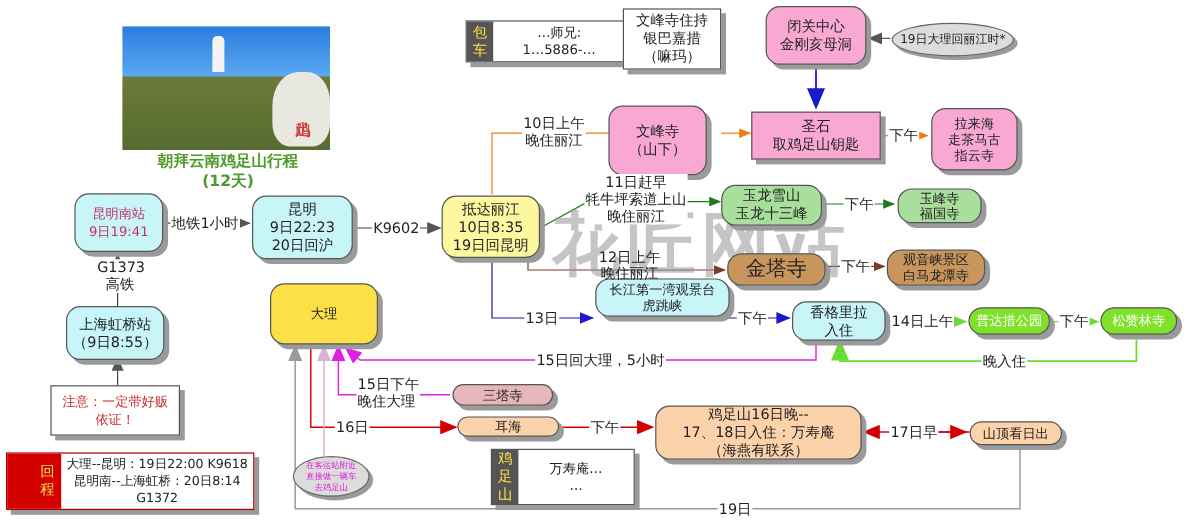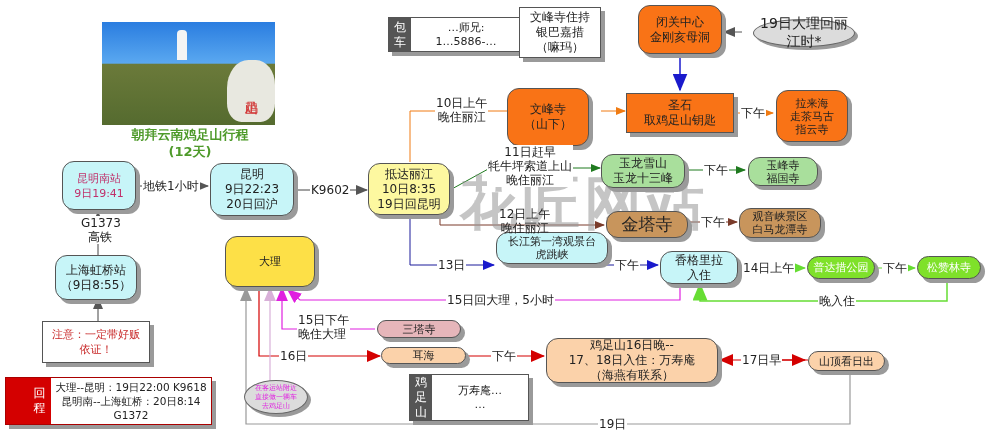--- a/index.html
+++ b/index.html
@@ -7,38 +7,38 @@
          font-family:"DejaVu Sans", "Liberation Sans", sans-serif; color:#222; }
   .abs { position:absolute; }
   .node { position:absolute; box-sizing:border-box; border:1px solid #555;
           border-radius:12px; box-shadow:4px 4px 0 #9a9a9a; display:flex;
           align-items:center; justify-content:center; text-align:center;
           font-size:12px; line-height:15px; white-space:pre-line; }
   .pill { border-radius:14px; }
   .sq { border-radius:0; }
   .cyan { background:#c7f5f8; }
   .yellow { background:#fdf8a0; }
-  .cream { background:#f97316; }
+  .cream { background:#f9a8d4; }
   .green { background:#a9df9c; }
   .lime { background:#7fe12a; color:#fff; }
   .brown { background:#c8955c; }
   .salmon { background:#fde047; }
   .pink { background:#e6b6ba; }
   .peach { background:#fbd2aa; }
   .white { background:#ffffff; }
   .lbl { position:absolute; font-size:12px; line-height:14px; white-space:pre-line;
          text-align:center; background:#fff; padding:0 1px; }
   .lbl.nobg { background:transparent; }
   svg#edges { position:absolute; left:0; top:0; }
   .photo { position:absolute; left:102px; top:22px; width:173px; height:103px; overflow:hidden;
            background:linear-gradient(180deg,#2a7de0 0%,#5aa8f0 40%,#6b7a3a 41%,#556b2f 100%); }
   .title { position:absolute; left:80px; top:126px; width:220px; text-align:center;
            color:#4e9a2a; font-size:13px; font-weight:bold; line-height:17px; white-space:pre-line; }
   .tagbox { position:absolute; display:flex; box-shadow:4px 4px 0 #9a9a9a; border:1px solid #555; background:#fff; }
-  .tag { color:#ffffff; display:flex; align-items:center; justify-content:center; font-size:12px;
+  .tag { color:#fde047; display:flex; align-items:center; justify-content:center; font-size:12px;
          text-align:center; white-space:pre-line; line-height:15px; }
   .tagbody { display:flex; align-items:center; justify-content:center; font-size:11px;
              white-space:pre-line; line-height:14px; text-align:center; flex:1; }
   .cloud { position:absolute; display:flex; align-items:center; justify-content:center;
            text-align:center; white-space:pre-line; background:#dcdcdc; border:1px solid #666;
            border-radius:50% / 50%; box-shadow:3px 3px 0 #9a9a9a; }
   .watermark { position:absolute; left:460px; top:165px; font-size:58px; font-weight:bold;
                color:rgba(150,150,150,0.55); letter-spacing:4px; 
                pointer-events:none; }
 </style>
@@ -191,21 +191,21 @@
 <div class="node lime pill" style="left:807px;top:256px;width:68px;height:23px;font-size:11px;">普达措公园</div>
 <div class="node lime pill" style="left:917px;top:256px;width:64px;height:23px;font-size:11px;">松赞林寺</div>
 <div class="node salmon" style="left:225px;top:236px;width:90px;height:51px;font-size:11px;">大理</div>
 <div class="node pink pill" style="left:377px;top:320px;width:84px;height:18px;font-size:11px;">三塔寺</div>
 <div class="node peach pill" style="left:381px;top:347px;width:85px;height:17px;font-size:11px;">耳海</div>
 <div class="node peach" style="left:546px;top:338px;width:172px;height:45px;">鸡足山16日晚--
 17、18日入住：万寿庵
 （海燕有联系）</div>
 <div class="node peach pill" style="left:808px;top:351px;width:77px;height:20px;font-size:11px;">山顶看日出</div>
 
-<div class="cloud" style="left:743px;top:19px;width:100px;height:26px;font-size:14px;margin-left:10px;">19日大理回丽江时*</div>
+<div class="cloud" style="left:743px;top:19px;width:100px;height:26px;font-size:10px;">19日大理回丽江时*</div>
 <div class="cloud" style="left:244px;top:380px;width:62px;height:32px;font-size:7px;line-height:9px;color:#e020e0;">在客运站附近
 直接做一辆车
 去鸡足山</div>
 
 <div class="lbl" style="left:80px;top:216px;width:38px;">G1373
 高铁</div>
 <div class="lbl" style="left:142px;top:179px;">地铁1小时</div>
 <div class="lbl" style="left:310px;top:183px;">K9602</div>
 <div class="lbl" style="left:435px;top:96px;">10日上午
 晚住丽江</div>

